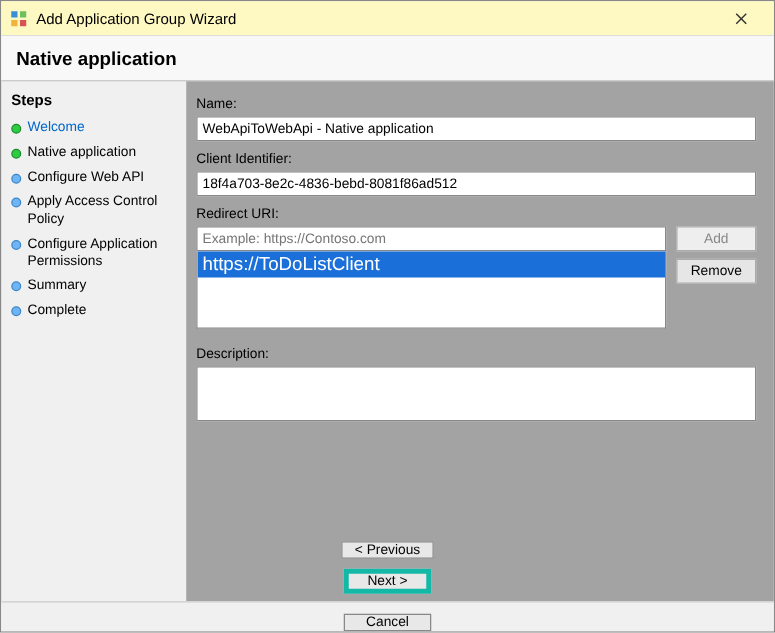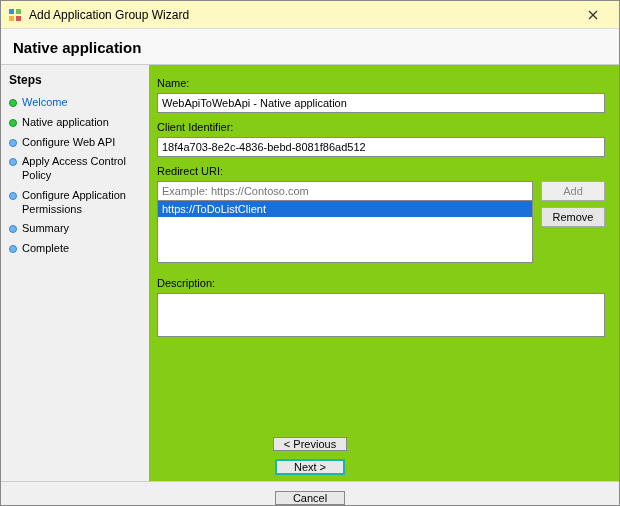--- a/index.html
+++ b/index.html
@@ -39,21 +39,21 @@
     .page-header {
       padding: 10px 12px 8px 12px;
       font-size: 15px;
       font-weight: bold;
       background: #f8f8f8;
       border-bottom: 1px solid #ccc;
     }
     .body-area {
       flex: 1;
       display: flex;
-      background: #84cc16;
+      background: #a3a3a3;
     }
     .sidebar {
       width: 148px;
       padding: 8px 8px;
       background: #f0f0f0;
     }
     .sidebar-title {
       font-weight: bold;
       font-size: 12px;
       margin-bottom: 6px;
@@ -103,21 +103,21 @@
     .uri-col-right { width: 64px; display: flex; flex-direction: column; gap: 6px; }
     .uri-list {
       border: 1px solid #888;
       border-top: none;
       background: #fff;
       height: 62px;
       overflow: auto;
     }
     .uri-item {
       padding: 2px 4px;
-      font-size: 11px;
+      font-size: 15px;
       background: #1a6fd8;
       color: #fff;
     }
     .btn-small {
       height: 20px;
       font-size: 11px;
       border: 1px solid #aaa;
       background: #e6e6e6;
       cursor: pointer;
     }
@@ -151,21 +151,21 @@
     .footer-btn {
       min-width: 70px;
       height: 22px;
       font-size: 11px;
       border: 1px solid #888;
       background: #e8e8e8;
       cursor: pointer;
       padding: 0 10px;
     }
     .footer-btn.default {
-      border: 2px solid #14b8a6;
+      border: 4px solid #14b8a6;
       background: #e8e8e8;
     }
     .footer-gap { width: 12px; }
   </style>
 </head>
 <body>
 
 <div class="window">
 
   <div class="titlebar">

